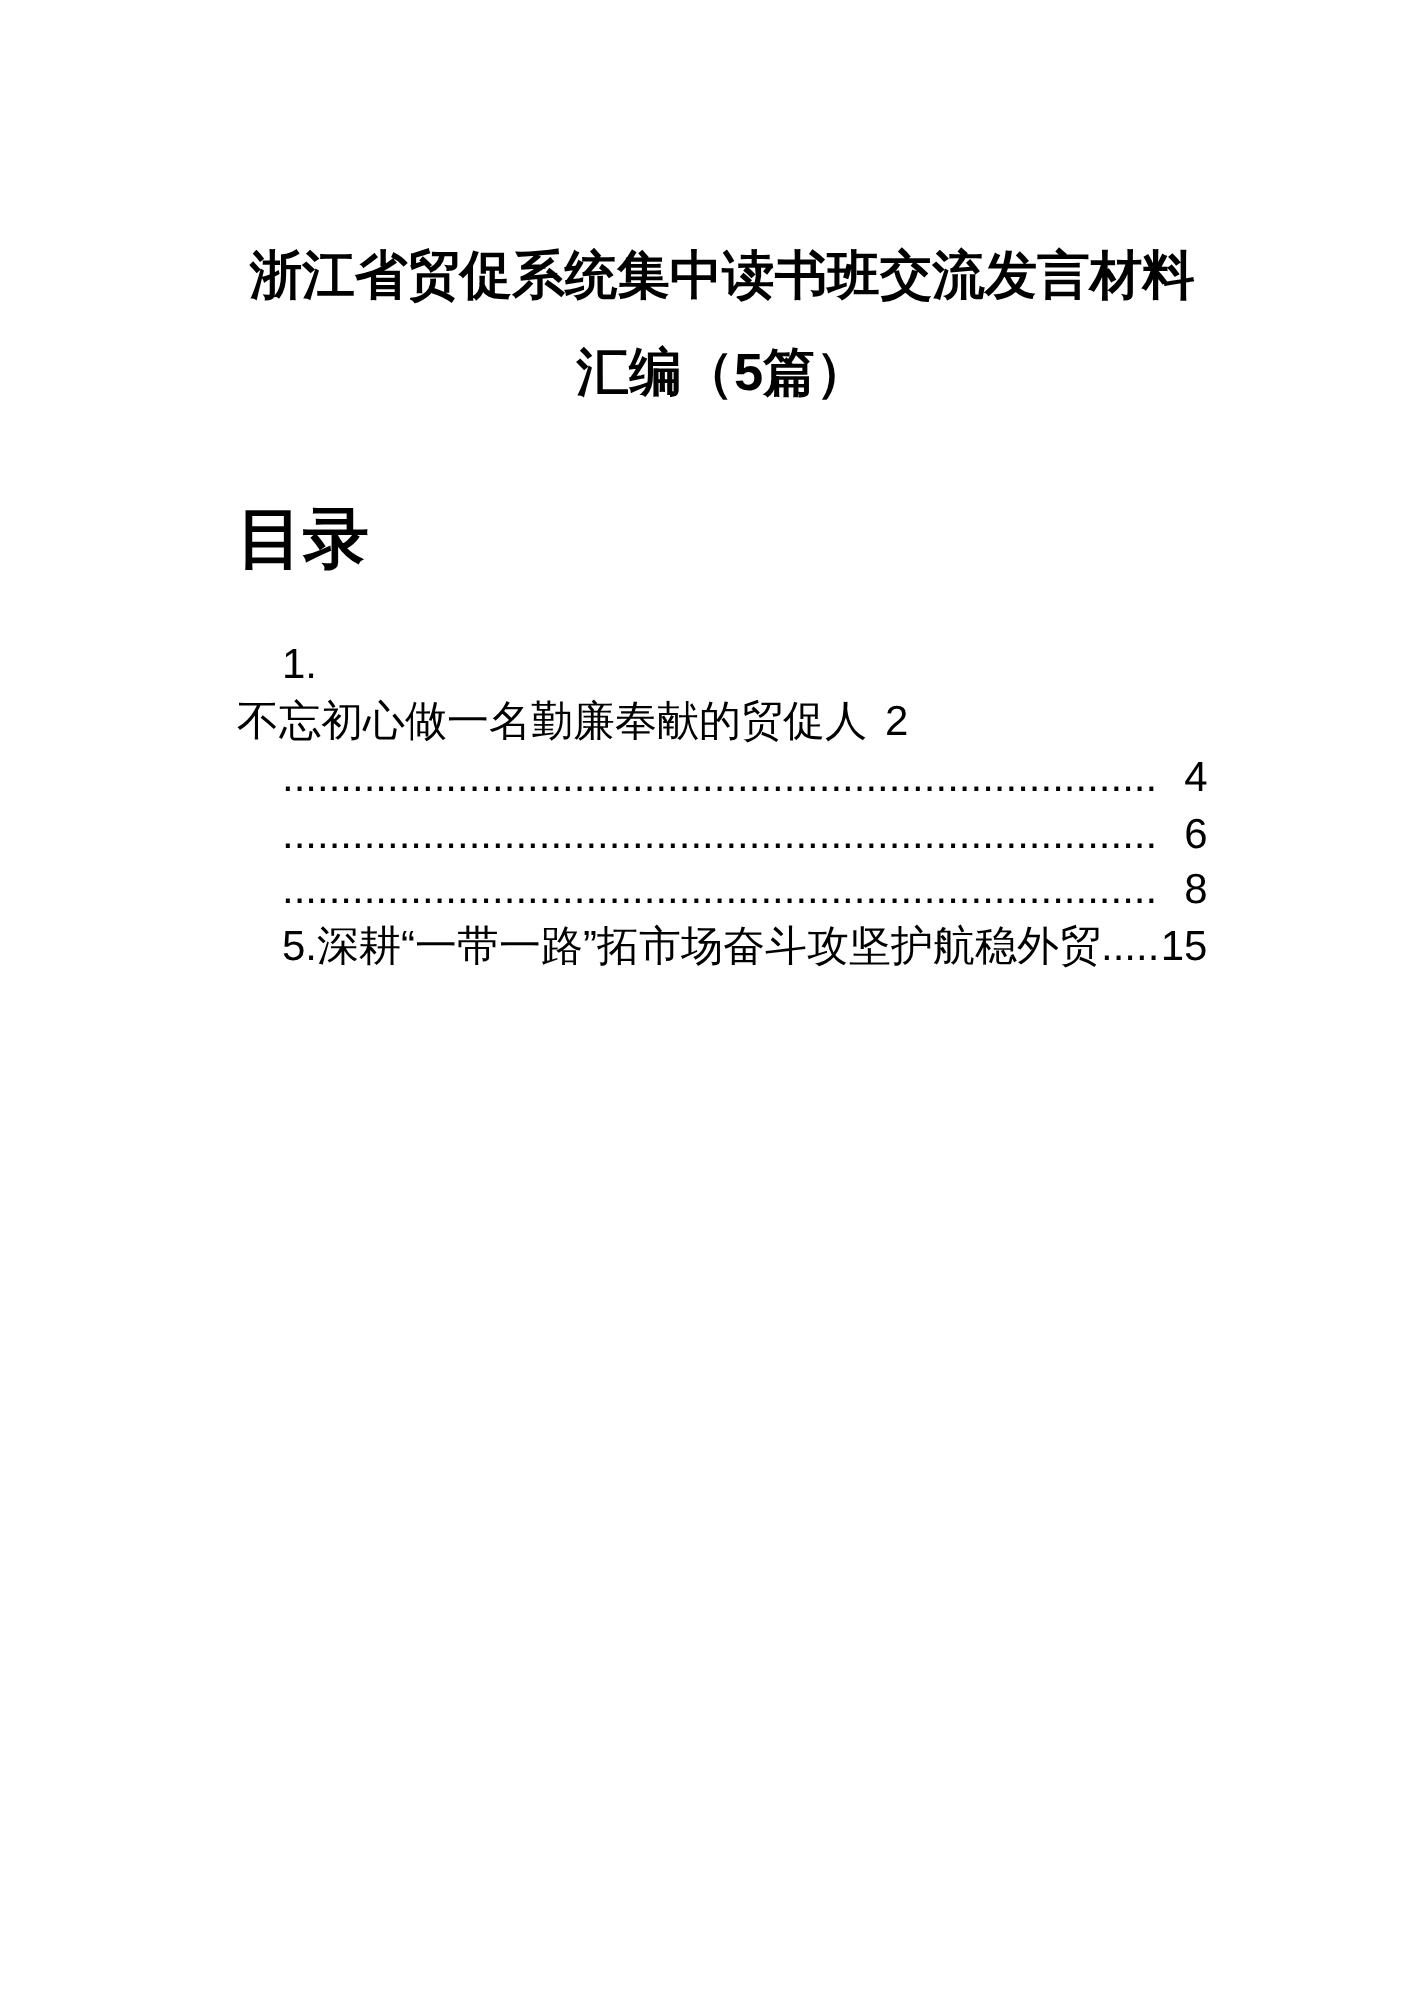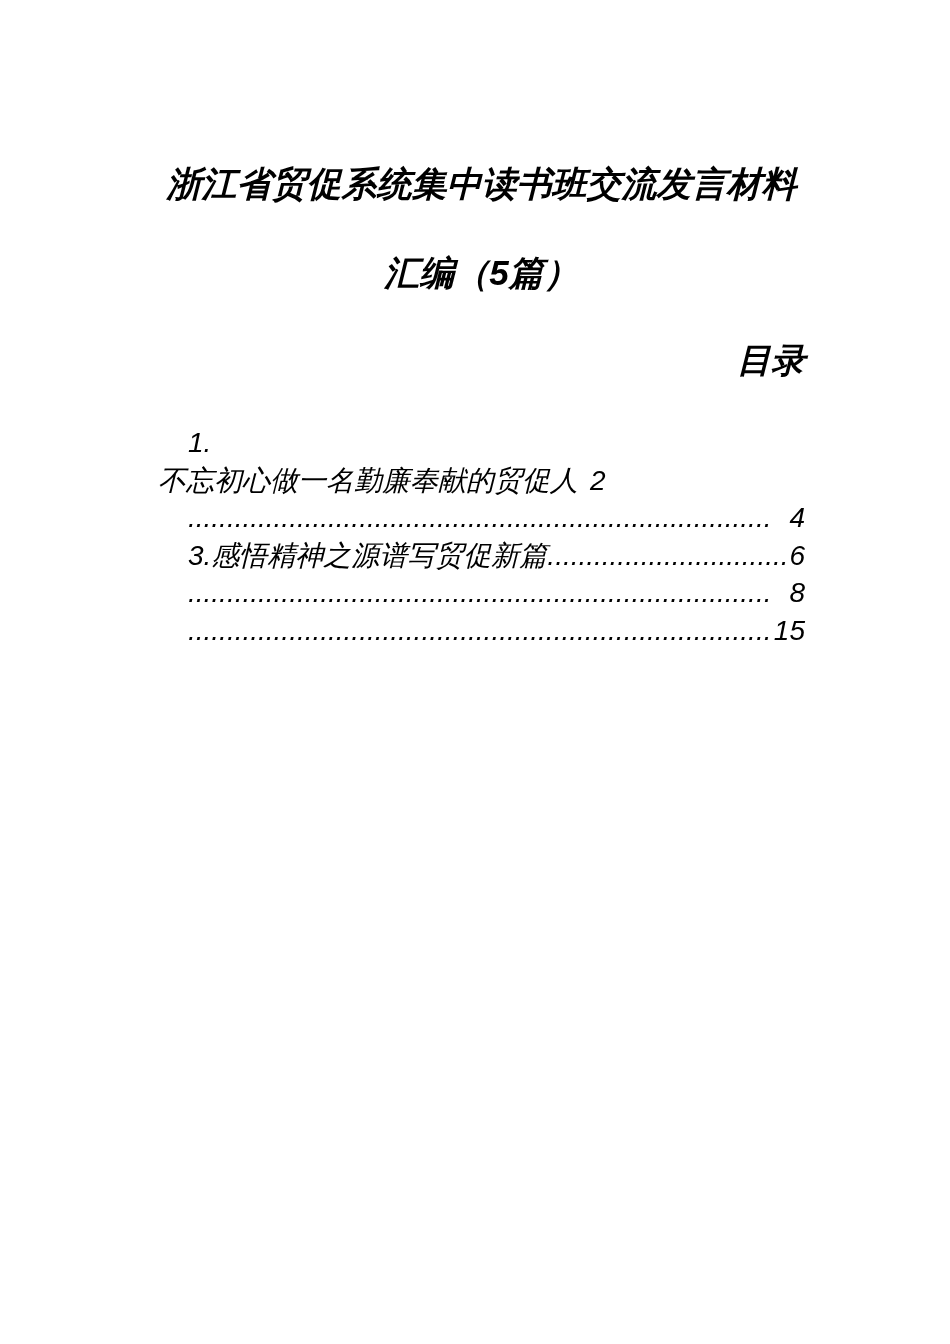--- a/index.html
+++ b/index.html
@@ -8,42 +8,41 @@
     background: #ffffff;
   }
   .page {
     position: relative;
     width: 950px;
     height: 1344px;
     background: #ffffff;
     color: #000000;
     font-family: "Liberation Sans", "DejaVu Sans", sans-serif;
     overflow: hidden;
-    font-style: italic;
   }
   .content-line {
     position: absolute;
     left: 158px;
     width: 647px;
   }
   .doc-title {
     font-size: 35px;
     font-weight: 700;
     line-height: 42px;
     text-align: center;
     white-space: nowrap;
   }
   .title-line-1 { top: 163px; }
-  .title-line-2 { top: 252px; }
+  .title-line-2 { top: 228px; }
   .toc-heading {
     top: 339px;
-    font-size: 34px;
+    font-size: 44px;
     font-weight: 700;
     line-height: 42px;
-    text-align: right;
+    text-align: left;
   }
   .toc-block {
     position: absolute;
     left: 158px;
     top: 424px;
     width: 647px;
     font-size: 28px;
     font-weight: 400;
     line-height: 37.5px;
   }
@@ -83,29 +82,29 @@
       <span class="toc-title">不忘初心做一名勤廉奉献的贸促人</span>
       <span class="toc-page inline-page">2</span>
     </div>
 
     <div class="toc-row indented">
       <span class="toc-dots">...........................................................................</span>
       <span class="toc-page">4</span>
     </div>
 
     <div class="toc-row indented">
-      <span class="toc-title">3.感悟精神之源谱写贸促新篇</span>
       <span class="toc-dots">...........................................................................</span>
       <span class="toc-page">6</span>
     </div>
 
     <div class="toc-row indented">
       <span class="toc-dots">...........................................................................</span>
       <span class="toc-page">8</span>
     </div>
 
     <div class="toc-row indented">
+      <span class="toc-title">5.深耕“一带一路”拓市场奋斗攻坚护航稳外贸</span>
       <span class="toc-dots">...........................................................................</span>
       <span class="toc-page">15</span>
     </div>
 
   </div>
 </div>
 
 </body></html>

